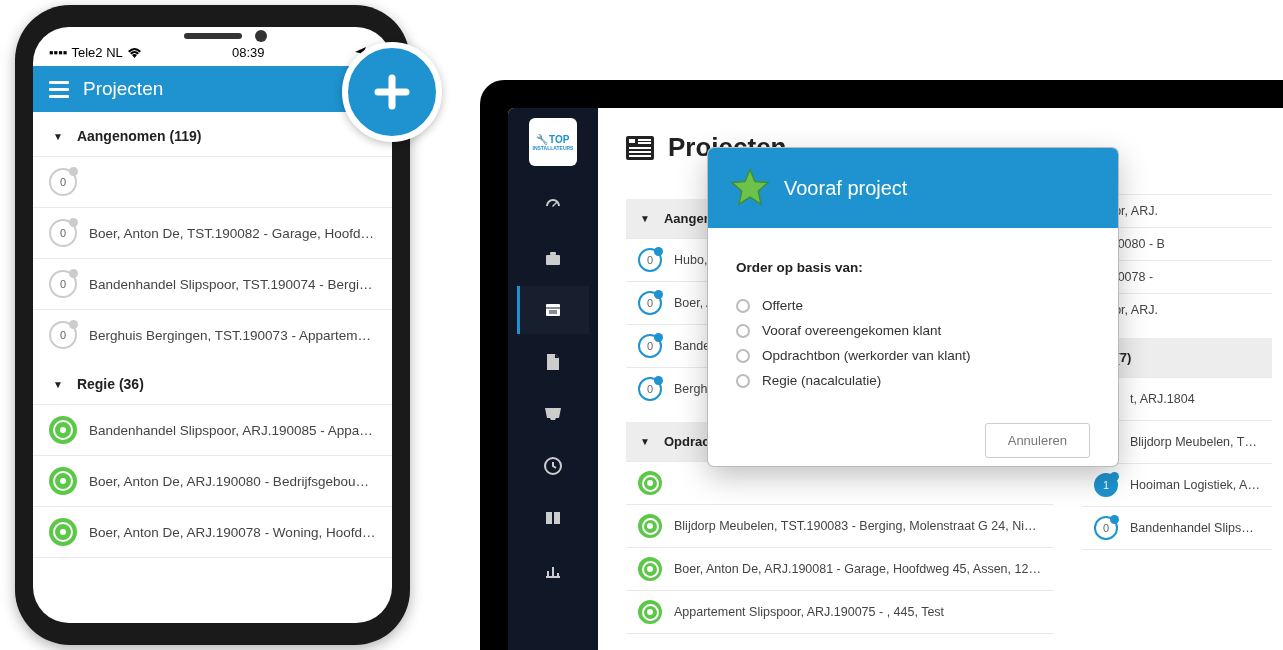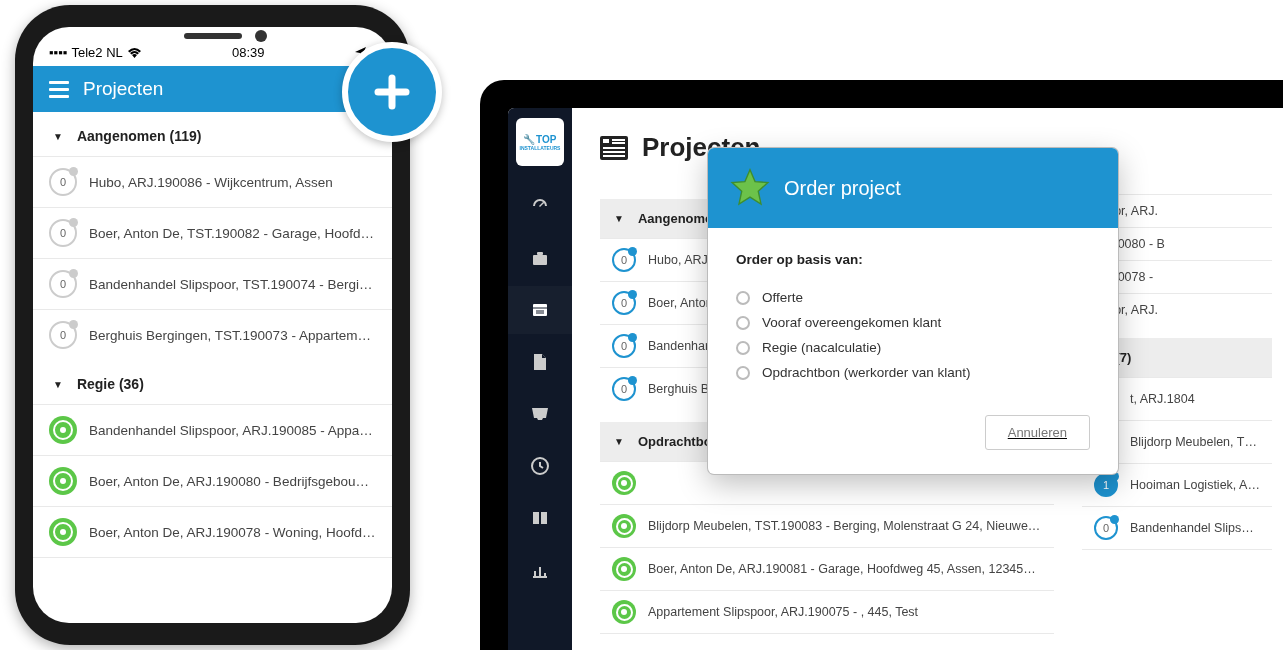--- a/index.html
+++ b/index.html
@@ -34,21 +34,21 @@
   .badge-target::after { content: ""; position: absolute; width: 6px; height: 6px; border-radius: 50%; background: #fff; }
 
   
   .fab { position: absolute; left: 342px; top: 42px; width: 100px; height: 100px; border-radius: 50%; background: #1E93D0; display: flex; align-items: center; justify-content: center; box-shadow: 0 2px 8px rgba(0,0,0,0.25); z-index: 10; border: 6px solid #fff;}
   .fab .plus { color: #fff; font-size: 52px; font-weight: 300; }
 
   
   .tablet { position: absolute; left: 480px; top: 80px; width: 820px; height: 570px; background: #000; border-radius: 24px 0 0 0; padding: 28px 0 0 28px; }
   .tablet-inner { background: #fff; width: 100%; height: 100%; border-radius: 6px 0 0 0; overflow: hidden; display: flex; position: relative;}
 
-  .sidebar { width: 64px; background: #101828; display: flex; flex-direction: column; align-items: center; padding-top: 10px; gap: 4px; }
+  .sidebar { width: 90px; background: #101828; display: flex; flex-direction: column; align-items: center; padding-top: 10px; gap: 4px; }
   .logo { width: 48px; height: 48px; background: #fff; border-radius: 6px; display: flex; flex-direction:column; align-items: center; justify-content: center; font-size: 7px; font-weight: 700; color: #1E93D0; margin-bottom: 12px;}
   .nav-item { width: 72px; height: 48px; display: flex; align-items: center; justify-content: center; color: #aab; position: relative;}
   .nav-item.active { background: rgba(255,255,255,0.03); }
   .nav-item.active::before { content:""; position:absolute; left:0; top:0; bottom:0; width:3px; background:#1E93D0;}
 
   .content { flex: 1; padding: 24px 28px; display: flex; gap: 28px; overflow: hidden; }
   .col { flex: 1; min-width: 0; }
   .page-title { font-size: 26px; font-weight: 800; color: #222; display: flex; align-items: center; gap: 14px; margin-bottom: 36px;}
   .page-title .icon-box { color: #222; }
 
@@ -60,24 +60,24 @@
   .tablet .badge-circle.small-blue { border-color:#1E93D0; }
   .tablet .badge-circle.small-blue::after { background:#1E93D0; }
   .tablet .badge-circle.small-blue.filled { background:#1E93D0; color:#fff; border-color:#1E93D0;}
 
   
   .modal { position: absolute; left: 200px; top: 40px; width: 410px; background: #fff; border-radius: 6px; box-shadow: 0 0 0 1px #bbb, 0 10px 30px rgba(0,0,0,0.25); overflow: hidden; z-index: 20;}
   .modal-header { background: #1E93D0; color: #fff; padding: 18px 20px; display: flex; align-items: center; gap: 12px;}
   .modal-header .title { font-size: 20px; }
   .star { width: 44px; height: 44px; }
   .modal-body { padding: 24px 28px 20px; }
-  .modal-body .label { font-weight: 700; font-size: 13.5px; margin-bottom: 18px; color: #222;}
+  .modal-body .label { font-weight: 700; font-size: 13.5px; margin-bottom: 18px; color: #222; margin-top: 8px;}
   .radio-row { display: flex; align-items: center; gap: 12px; font-size: 13.5px; color: #333; padding: 5px 0;}
   .radio { width: 14px; height: 14px; border-radius: 50%; border: 2px solid #bbb; flex-shrink:0;}
-  .modal-footer { padding: 10px 0 24px; display: flex; justify-content: flex-end; padding-right: 28px; text-decoration: underline;}
+  .modal-footer { padding: 10px 0 8px; display: flex; justify-content: flex-end; padding-right: 28px;}
   .btn-cancel { border: 1px solid #ccc; background: #fff; color: #777; padding: 9px 22px; font-size: 13px; border-radius: 3px;}
 
   svg { display: block; }
 </style>
 </head>
 <body>
 
 <div class="phone">
   <div class="phone-speaker"></div>
   <div class="phone-cam"></div>
@@ -117,21 +117,20 @@
       </div>
     </div>
 
     <div id="phone-sections">
         <div class="section-header">
           <span class="chev">▼</span>
           <span>Aangenomen (119)</span>
         </div>
         <div class="list-item">
           <div class="badge-circle">0</div>
-          <div class="text">Hubo, ARJ.190086 - Wijkcentrum, Assen</div>
         </div>
         <div class="list-item">
           <div class="badge-circle">0</div>
           <div class="text">Boer, Anton De, TST.190082 - Garage, Hoofdwe  ...</div>
         </div>
         <div class="list-item">
           <div class="badge-circle">0</div>
           <div class="text">Bandenhandel Slipspoor, TST.190074 - Berging, ...</div>
         </div>
         <div class="list-item">
@@ -320,40 +319,40 @@
             </div>
           </div>
       </div>
     </div>
 
     <div class="modal">
       <div class="modal-header">
         <svg class="star" viewBox="0 0 48 48">
           <path d="M24 4l5.5 13 14 1-10.5 9.5 3 14L24 34l-12 7.5 3-14L4.5 18l14-1z" fill="#6CC24A" stroke="#3E8E2E" stroke-width="1.5"></path>
         </svg>
-        <div class="title">Order project</div>
+        <div class="title">Vooraf project</div>
       </div>
       <div class="modal-body">
         <div class="label">Order op basis van:</div>
         <div id="modal-options">
             <div class="radio-row">
               <div class="radio"></div>
               <span>Offerte</span>
             </div>
             <div class="radio-row">
               <div class="radio"></div>
               <span>Vooraf overeengekomen klant</span>
             </div>
             <div class="radio-row">
               <div class="radio"></div>
-              <span>Regie (nacalculatie)</span>
+              <span>Opdrachtbon (werkorder van klant)</span>
             </div>
             <div class="radio-row">
               <div class="radio"></div>
-              <span>Opdrachtbon (werkorder van klant)</span>
+              <span>Regie (nacalculatie)</span>
             </div>
           </div>
       </div>
       <div class="modal-footer">
         <button class="btn-cancel">Annuleren</button>
       </div>
     </div>
 
   </div>
 </div>

